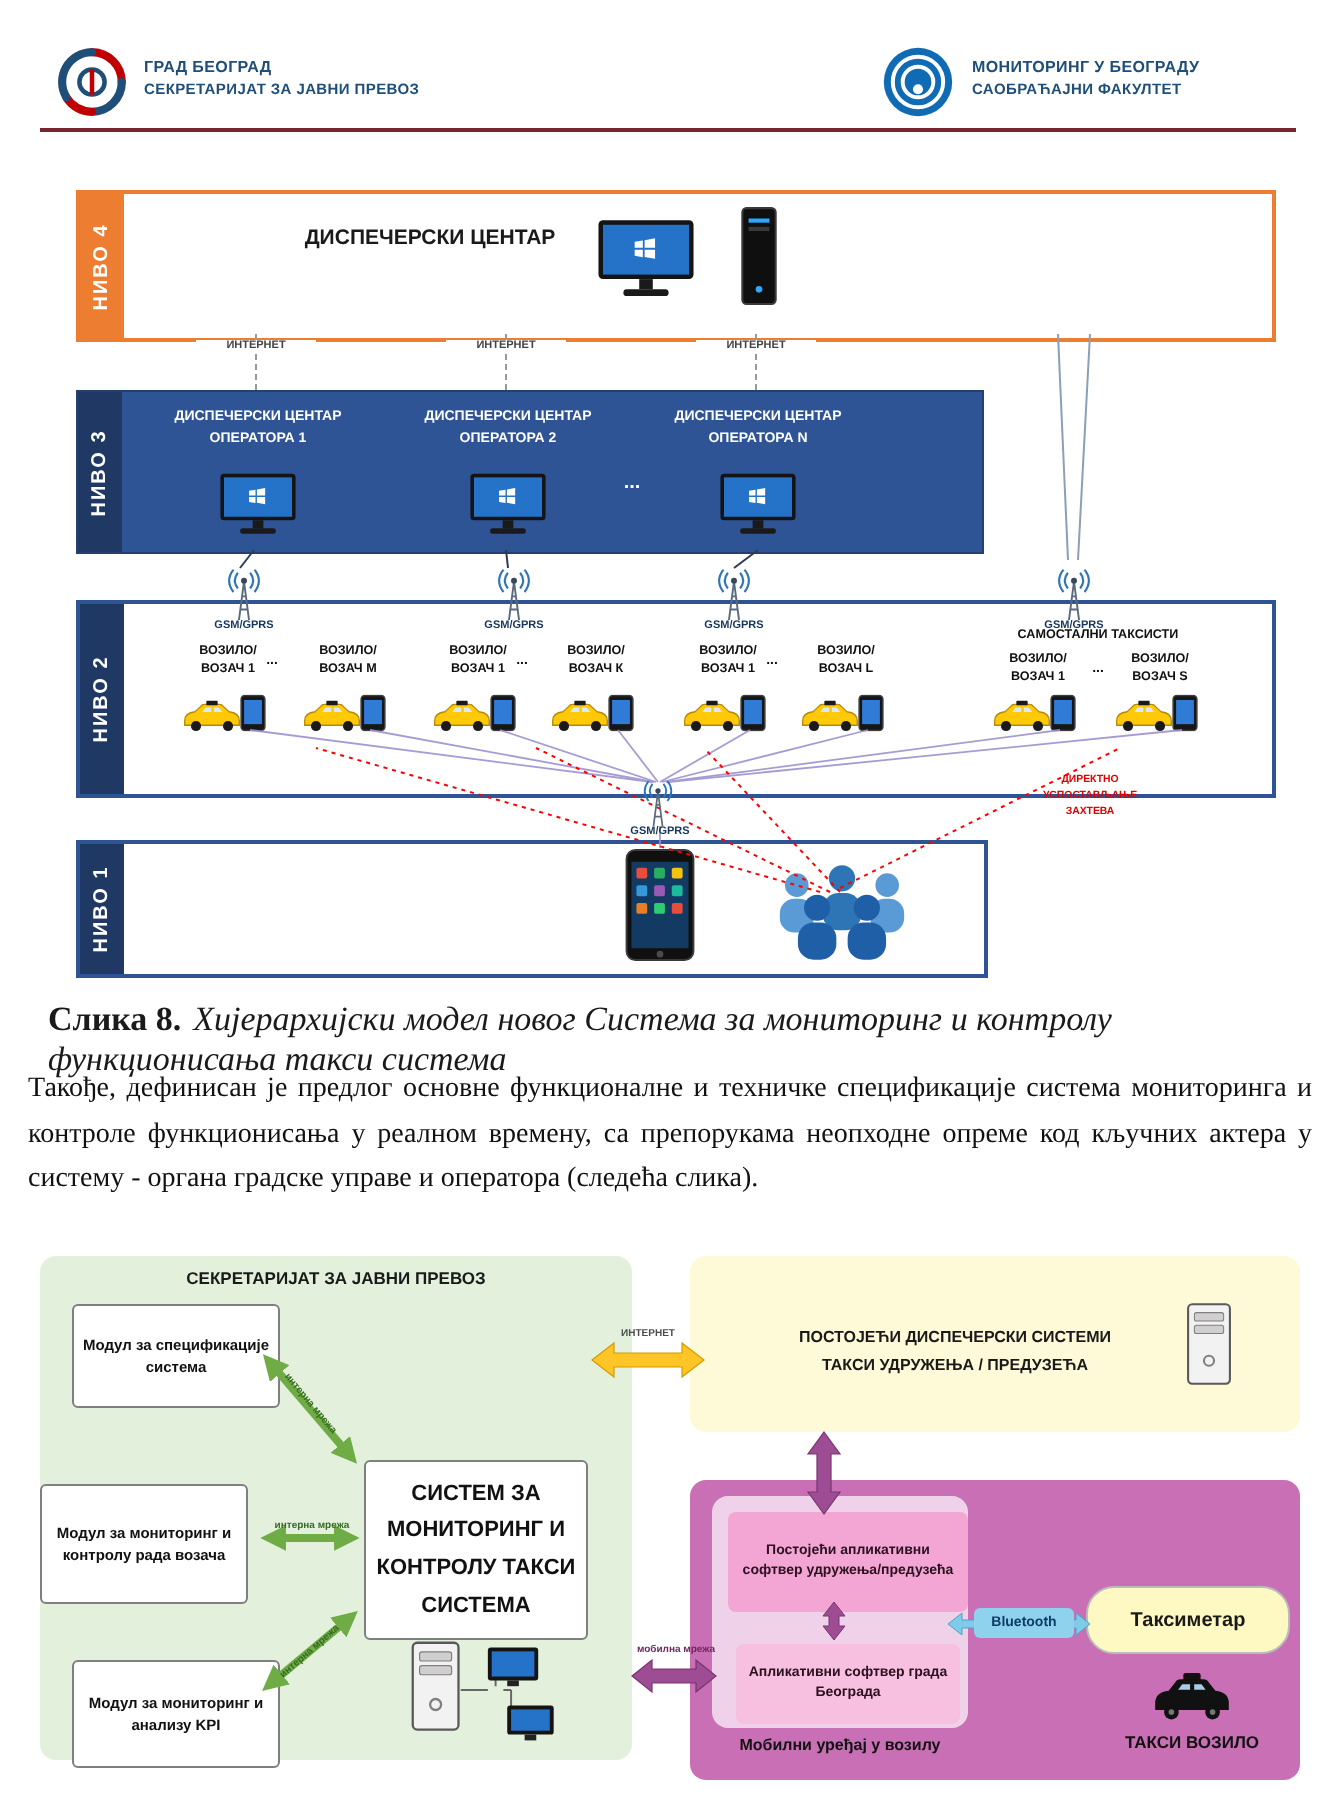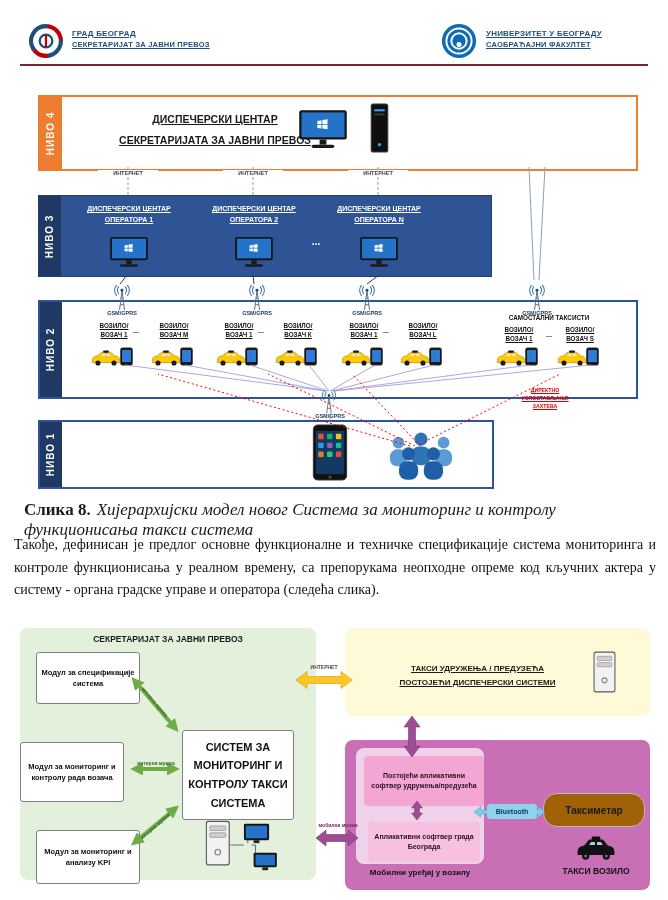--- a/index.html
+++ b/index.html
@@ -1,19 +1,19 @@
 <!DOCTYPE html>
 <html><head>
 <meta charset="utf-8">
 <style>
   html,body{margin:0;padding:0;width:668px;height:900px;overflow:hidden;background:#fff;}
   body{font-family:"Liberation Sans",sans-serif;color:#111;}
   .page{position:relative;width:668px;height:900px;background:#fff;overflow:hidden;}
   .abs{position:absolute;}
-  .bl{display:block;text-decoration:underline;}
+  .bl{display:block;}
   svg.icon{position:absolute;}
   
   .h1{font-size:8px;font-weight:bold;color:#1F4E79;letter-spacing:.2px;}
   .h2{font-size:7.5px;font-weight:bold;color:#1F4E79;letter-spacing:.2px;margin-top:2px;}
   
   .lvl{position:absolute;background:#fff;}
   .lvl4{border:2px solid #ED7D31;}
   .lvl3{background:#2F5496;border:1px solid #24406f;}
   .lvl2,.lvl1{border:2px solid #2F5496;}
   .strip{position:absolute;left:0;top:0;bottom:0;width:22px;display:flex;align-items:center;justify-content:center;}
@@ -40,21 +40,21 @@
   .pbox{background:#C96FB5;border-radius:8px;}
   .pinner{background:#EFD2E9;border-radius:8px;}
   .boxtitle{font-size:8.5px;font-weight:bold;text-align:center;color:#1a1a1a;width:100%;}
   .mod,.sys{background:#fff;border:1px solid #7f7f7f;border-radius:3px;display:flex;align-items:center;justify-content:center;text-align:center;font-weight:bold;padding:2px 4px;}
   .mod{font-size:7.5px;line-height:1.5;}
   .sys{font-size:11px;line-height:1.7;}
   .ycontent{font-size:8px;font-weight:bold;text-align:center;line-height:1.75;color:#1a1a1a;}
   .pmod{background:#F3A6D3;border-radius:4px;display:flex;align-items:center;justify-content:center;text-align:center;font-size:7px;font-weight:bold;line-height:1.5;color:#2b1020;padding:2px 4px;}
   .pmod2{background:#F7BFE0;}
   .plabel{font-size:8px;font-weight:bold;text-align:center;color:#111;}
-  .taxim{background:#a16207;border:1px solid #bbb;border-radius:14px;display:flex;align-items:center;justify-content:center;font-size:10px;font-weight:bold;color:#1a1a1a;}
+  .taxim{background:#fef9c3;border:1px solid #bbb;border-radius:14px;display:flex;align-items:center;justify-content:center;font-size:10px;font-weight:bold;color:#1a1a1a;}
   .btpill{background:#8ED2EE;border-radius:3px;display:flex;align-items:center;justify-content:center;font-size:7px;font-weight:bold;color:#0d3c66;}
   .netlbl{font-size:5px;font-weight:bold;color:#376B23;text-align:center;}
   .inetlbl{font-size:5px;font-weight:bold;color:#4d4d4d;text-align:center;}
   .moblbl{font-size:5px;font-weight:bold;color:#71275f;text-align:center;}
   .wires{position:absolute;left:0;top:0;pointer-events:none;}
 </style>
 </head>
 <body>
 
 <div class="page">
@@ -174,35 +174,34 @@
         <use href="#sym-bgd"></use>
       </svg>
   <div class="abs" style="left:72px;top:29px">
     <span class="bl h1">ГРАД БЕОГРАД</span>
     <span class="bl h2">СЕКРЕТАРИЈАТ ЗА ЈАВНИ ПРЕВОЗ</span>
   </div>
   <svg class="icon" style="left:441px;top:23px" width="36" height="36" viewBox="0 0 40 40">
         <use href="#sym-uni"></use>
       </svg>
   <div class="abs" style="left:486px;top:29px">
-    <span class="bl h1">УНИВЕРЗИТЕТ У БЕОГРАДУ</span>
+    <span class="bl h1">МОНИТОРИНГ У БЕОГРАДУ</span>
     <span class="bl h2">САОБРАЋАЈНИ ФАКУЛТЕТ</span>
   </div>
   <div class="abs" style="left:20px;top:64px;width:628px;height:2px;background:#7A2430"></div>
 </header>
 
 <section class="abs" style="left:0;top:88px;width:668px;height:402px">
 
   <div class="lvl lvl4" style="left:38px;top:7px;width:596px;height:72px">
     <div class="strip">
           <span>НИВО 4</span>
         </div>
     <div class="abs t-big" style="left:50px;top:12px;width:250px">
       <span class="bl">ДИСПЕЧЕРСКИ ЦЕНТАР</span>
-      <span class="bl">СЕКРЕТАРИЈАТА ЗА ЈАВНИ ПРЕВОЗ</span>
     </div>
     <svg class="icon" style="left:258px;top:12px" width="50" height="43" viewBox="0 0 44 38">
           <use href="#sym-mon"></use>
         </svg>
     <svg class="icon" style="left:330px;top:6px" width="19" height="50" viewBox="0 0 18 48">
           <use href="#sym-tower"></use>
         </svg>
   </div>
 
   <div class="lvl lvl3" style="left:38px;top:107px;width:452px;height:80px">
@@ -430,22 +429,22 @@
           <rect x="50" y="10" width="22" height="13" fill="#2573C9"></rect>
           <rect x="58" y="25" width="6" height="3" fill="#222"></rect>
       <rect x="58" y="38" width="24" height="15" rx="1.5" fill="#141414"></rect>
           <rect x="60" y="40" width="20" height="11" fill="#2573C9"></rect>
           <rect x="67" y="53" width="6" height="3" fill="#222"></rect>
     </svg>
   </div>
 
   <div class="abs ybox" style="left:345px;top:8px;width:305px;height:88px">
     <div class="abs ycontent" style="left:15px;top:34px;width:235px">
+      <span class="bl">ПОСТОЈЕЋИ ДИСПЕЧЕРСКИ СИСТЕМИ</span>
       <span class="bl">ТАКСИ УДРУЖЕЊА / ПРЕДУЗЕЋА</span>
-      <span class="bl">ПОСТОЈЕЋИ ДИСПЕЧЕРСКИ СИСТЕМИ</span>
     </div>
     <svg class="icon" style="left:248px;top:22px" width="23" height="44" viewBox="0 0 22 40">
           <use href="#sym-server"></use>
         </svg>
   </div>
 
   <div class="abs pbox" style="left:345px;top:120px;width:305px;height:150px">
     <div class="abs pinner" style="left:11px;top:8px;width:128px;height:116px"></div>
     <div class="abs pmod" style="left:19px;top:16px;width:112px;height:46px">Постојећи апликативни софтвер удружења/предузећа</div>
     <div class="abs pmod pmod2" style="left:23px;top:82px;width:104px;height:36px">Апликативни софтвер града Београда</div>

